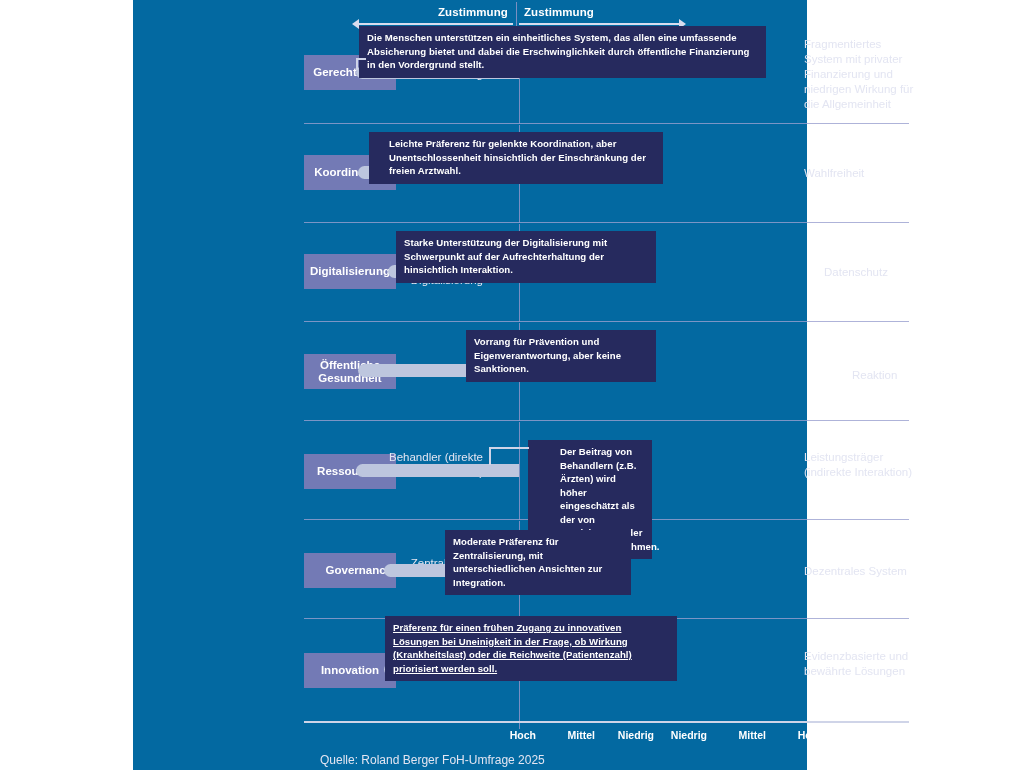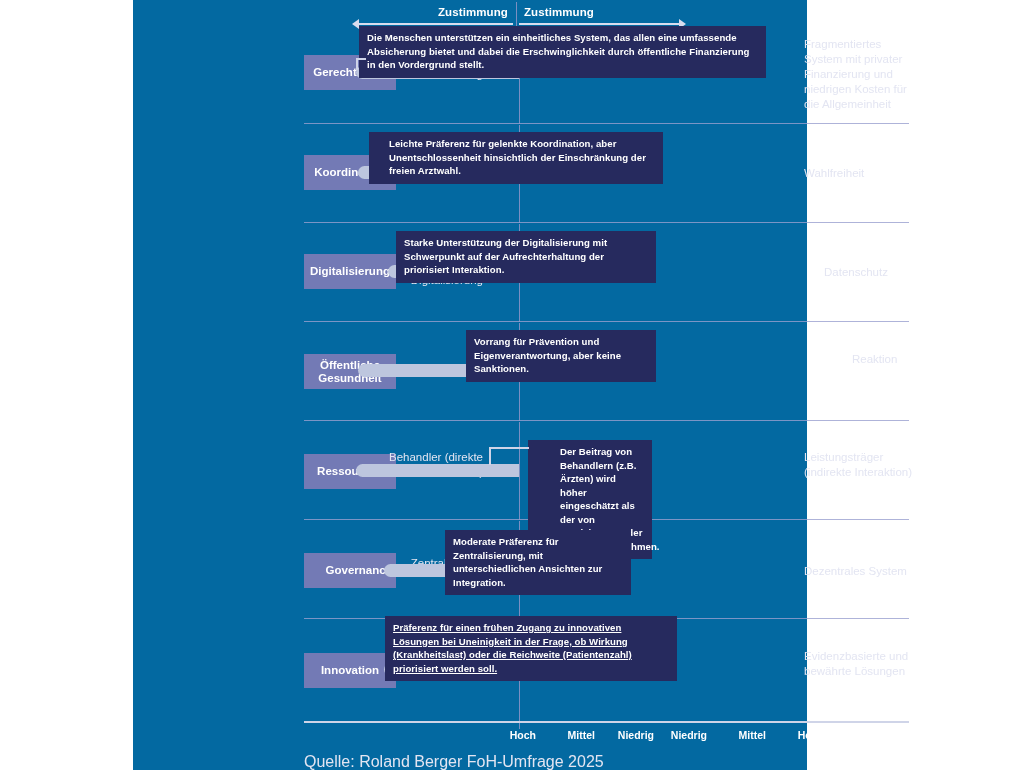--- a/index.html
+++ b/index.html
@@ -78,21 +78,21 @@
   .leader{position:absolute;background:#cfd4e8;}
   
   .axis-h{
     position:absolute;left:171px;width:605px;height:1.5px;background:#cfd4e8;
   }
   .tick{
     position:absolute;color:#ffffff;font-weight:bold;font-size:10.5px;
     text-align:right;width:60px;
   }
   .source{
-    position:absolute;left:171px;color:#e3e5f2;font-size:16px;
+    position:absolute;left:187px;color:#e3e5f2;font-size:12px;
   }
 </style>
 </head>
 <body>
 
 <div id="stage">
   <div id="panel">
 
     <div class="hdr-label" style="left:305px;top:6px;">Zustimmung</div>
     <div class="hdr-label" style="left:391px;top:6px;">Zustimmung</div>
@@ -116,21 +116,21 @@
     <div class="row-sep" style="top:222px;"></div>
     <div class="row-sep" style="top:321px;"></div>
     <div class="row-sep" style="top:420px;"></div>
     <div class="row-sep" style="top:519px;"></div>
     <div class="row-sep" style="top:618px;"></div>
 
     <div class="cat-chip" style="top:55px;">
         <span>Gerechtigkeit</span>
       </div>
     <div class="pole-left" style="top:52px;">Einheitliches System mit voller Abdeckung</div>
-    <div class="pole-right" style="top:37px;">Fragmentiertes System mit privater Finanzierung und niedrigen Kosten für die Allgemeinheit</div>
+    <div class="pole-right" style="top:37px;">Fragmentiertes System mit privater Finanzierung und niedrigen Wirkung für die Allgemeinheit</div>
     <div class="bar round-l" style="left:223px;top:66px;width:163px;"></div>
     <div class="callout" style="left:226px;top:26px;width:407px;">Die Menschen unterstützen ein einheitliches System, das allen eine umfassende Absicherung bietet und dabei die Erschwinglichkeit durch öffentliche Finanzierung in den Vordergrund stellt.</div>
     <div class="leader" style="left:223px;top:58px;width:1.5px;height:12px;"></div>
     <div class="leader" style="left:223px;top:58px;width:10px;height:1.5px;"></div>
 
     <div class="cat-chip" style="top:155px;">
         <span>Koordination</span>
       </div>
     <div class="pole-left" style="top:158px;">Gesteuerte Koordination</div>
     <div class="pole-right" style="top:166px;">Wahlfreiheit</div>
@@ -138,27 +138,27 @@
     <div class="bar round-r" style="left:389px;top:166px;width:101px;"></div>
     <div class="callout" style="left:236px;top:132px;width:294px;padding-left:20px;">Leichte Präferenz für gelenkte Koordination, aber Unentschlossenheit hinsichtlich der Einschränkung der freien Arztwahl.</div>
 
     <div class="cat-chip" style="top:254px;">
         <span>Digitalisierung</span>
       </div>
     <div class="pole-left" style="top:258px;">Vollständige Digitalisierung</div>
     <div class="pole-right" style="top:265px;padding-left:20px;">Datenschutz</div>
     <div class="bar round-l" style="left:255px;top:265px;width:131px;"></div>
     <div class="bar point-r" style="left:389px;top:265px;width:72px;"></div>
-    <div class="callout" style="left:263px;top:231px;width:260px;">Starke Unterstützung der Digitalisierung mit Schwerpunkt auf der Aufrechterhaltung der priorisiert Interaktion.</div>
+    <div class="callout" style="left:263px;top:231px;width:260px;">Starke Unterstützung der Digitalisierung mit Schwerpunkt auf der Aufrechterhaltung der hinsichtlich Interaktion.</div>
 
     <div class="cat-chip" style="top:354px;">
         <span>Öffentliche Gesundheit</span>
       </div>
     <div class="pole-left" style="top:364px;">Prävention</div>
-    <div class="pole-right" style="top:352px;padding-left:48px;">Reaktion</div>
+    <div class="pole-right" style="top:368px;padding-left:48px;">Reaktion</div>
     <div class="bar round-l" style="left:225px;top:364px;width:161px;"></div>
     <div class="bar round-r" style="left:389px;top:364px;width:72px;"></div>
     <div class="callout" style="left:333px;top:330px;width:190px;">Vorrang für Prävention und Eigenverantwortung, aber keine Sanktionen.</div>
 
     <div class="cat-chip" style="top:454px;">
         <span>Ressourcen</span>
       </div>
     <div class="pole-left" style="top:450px;">Behandler (direkte Interaktion)</div>
     <div class="pole-right" style="top:450px;">Leistungsträger (indirekte Interaktion)</div>
     <div class="bar round-l" style="left:223px;top:464px;width:163px;"></div>

